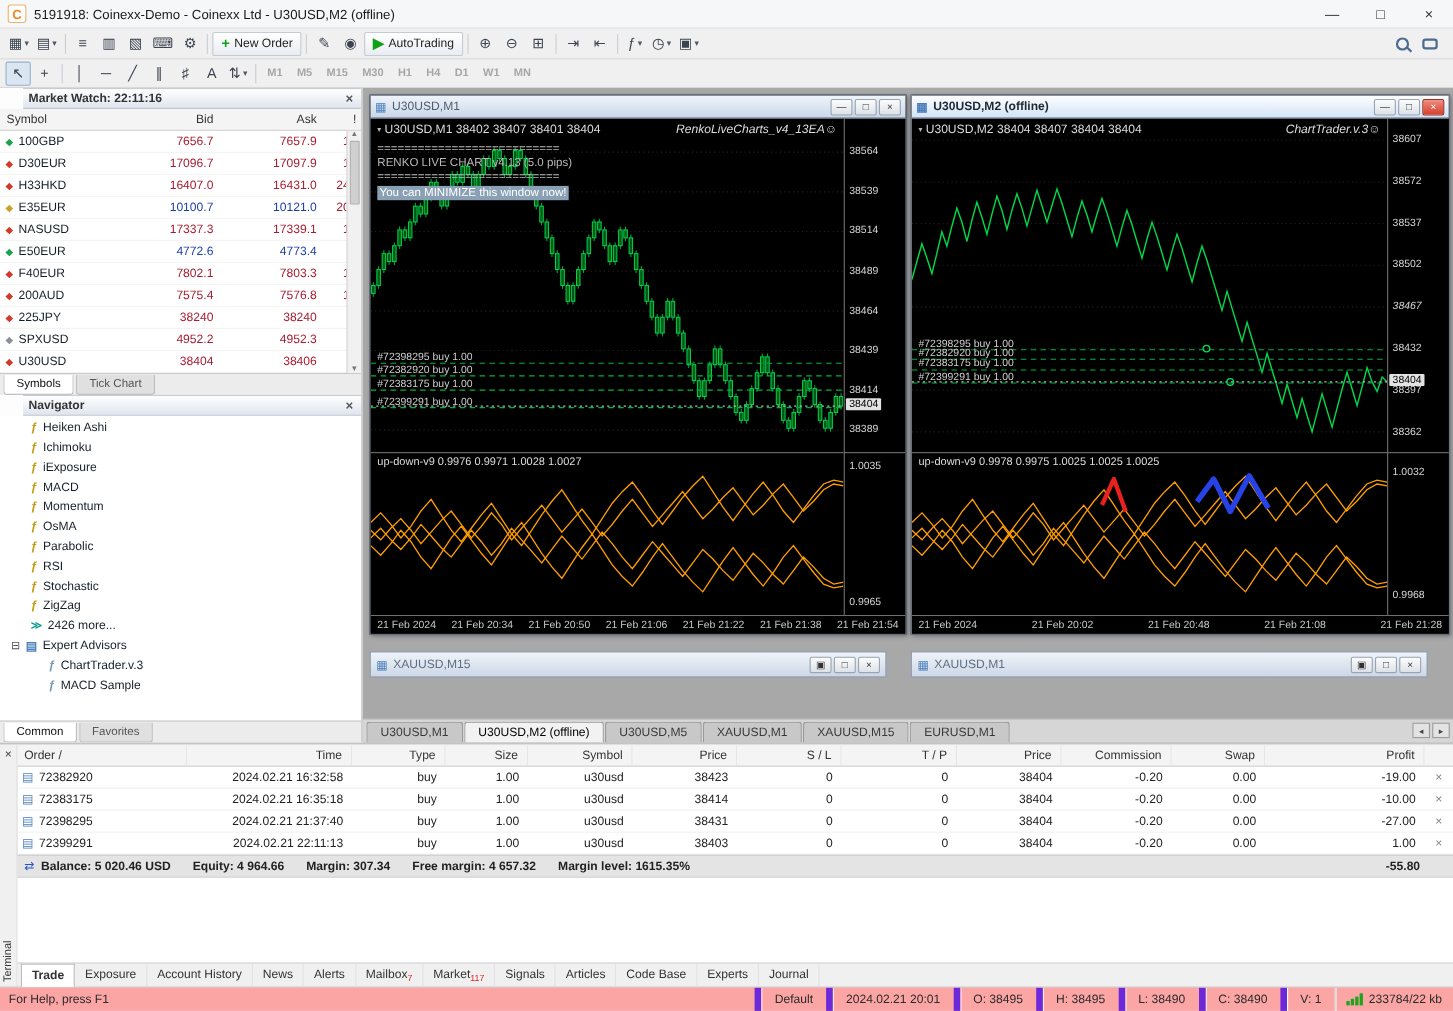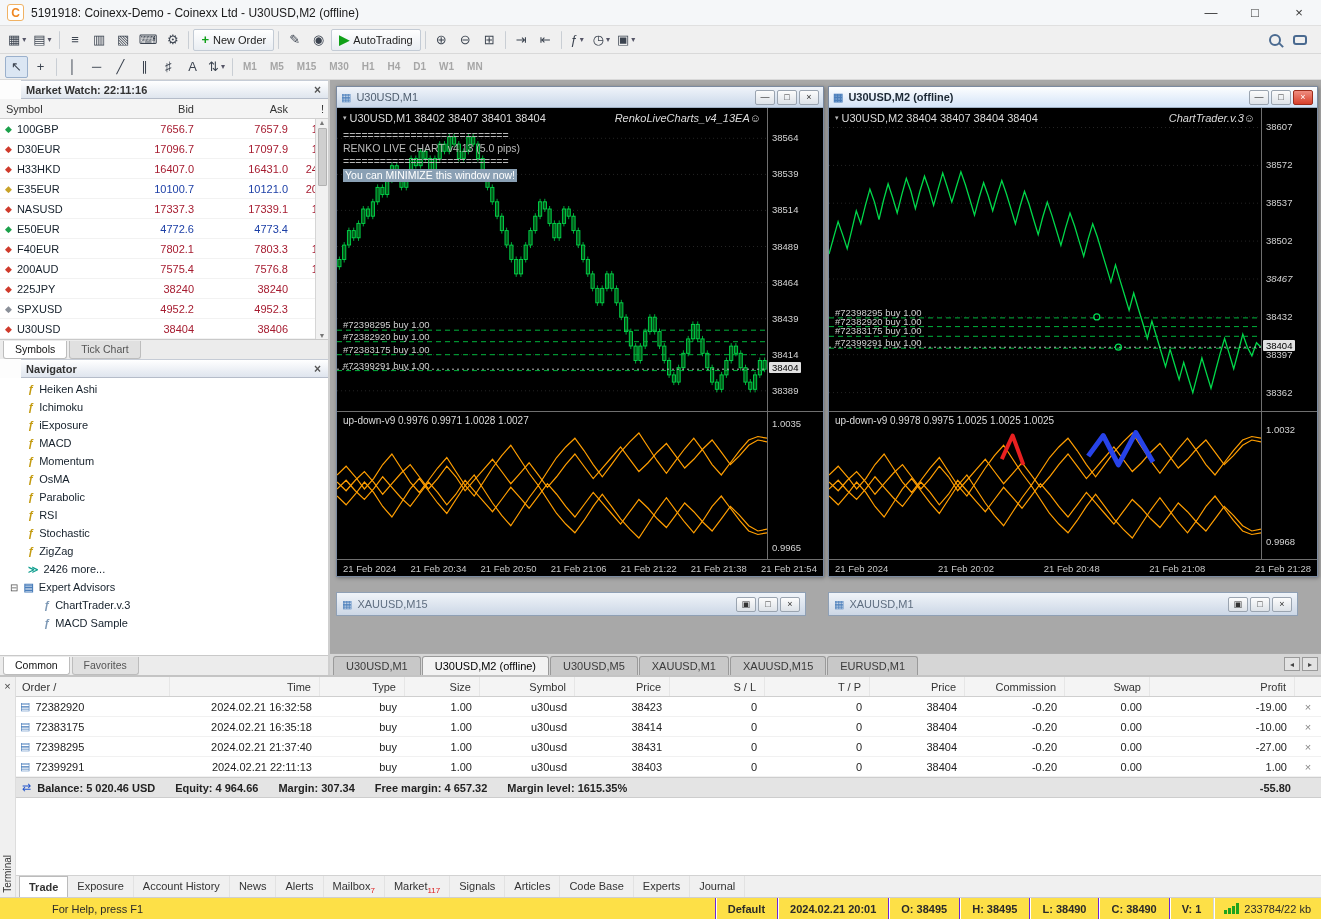--- a/index.html
+++ b/index.html
@@ -133,23 +133,23 @@
   .balance-ico{font-style:normal;color:#2255cc;font-weight:normal;margin-right:2px;}
   .bseg{margin-right:16px;}
   .balance-profit{margin-left:auto;padding-right:30px;}
   .term-filler{flex:1;background:#fff;}
   .term-tabs{height:22px;flex:none;background:#f0f0f0;border-top:1px solid #d2d2d2;display:flex;align-items:stretch;padding-left:3px;}
   .ttab{padding:4px 9px 0;color:#333;border-right:1px solid #e2e2e2;font-size:11px;position:relative;}
   .ttab.active{background:#fff;border:1px solid #bbb;border-bottom:none;font-weight:bold;}
   .ttab sub{color:#d22;font-size:8px;}
 
   
-  .statusbar{height:22px;flex:none;background:#fde047;border-top:1px solid #cfcfcf;display:flex;align-items:stretch;color:#2a2a2a;padding-left:44px;}
+  .statusbar{height:22px;flex:none;background:#fca5a5;border-top:1px solid #cfcfcf;display:flex;align-items:stretch;color:#2a2a2a;}
   .sb-help{flex:1;display:flex;align-items:center;padding-left:8px;}
-  .sb-cell{display:flex;align-items:center;padding:0 12px;border-left:1px solid #6d28d9;box-shadow:inset 1px 0 0 #fff;font-weight:bold;}
+  .sb-cell{display:flex;align-items:center;padding:0 12px;border-left:6px solid #6d28d9;box-shadow:inset 1px 0 0 #fff;}
   .sb-net{display:flex;align-items:center;gap:5px;padding:0 10px;border-left:1px solid #d4d4d4;box-shadow:inset 1px 0 0 #fff;}
   .bars{display:flex;align-items:flex-end;gap:1px;height:11px;}
   .bars i{display:block;width:3px;background:#1ea31e;}
 </style>
 </head>
 <body>
 
 <div class="app">
 
   <div class="titlebar">

